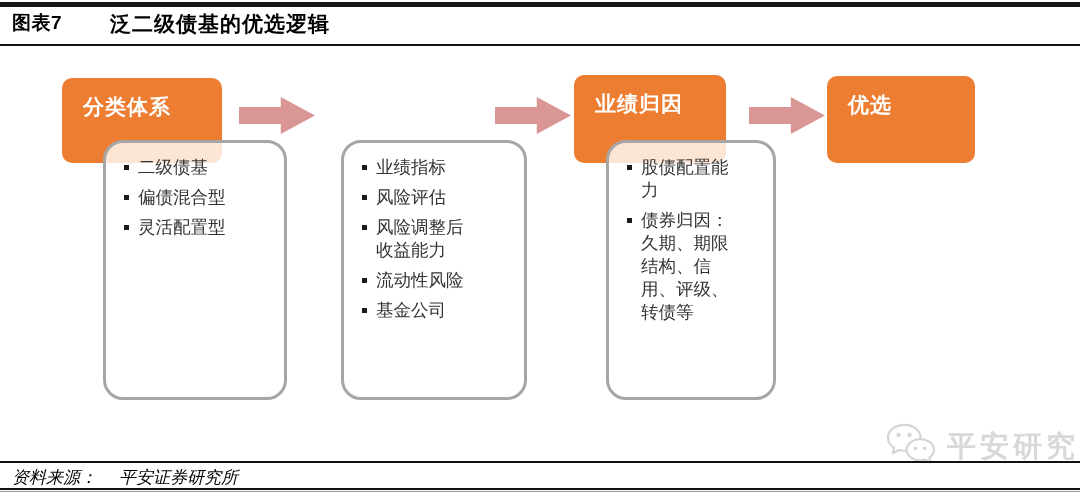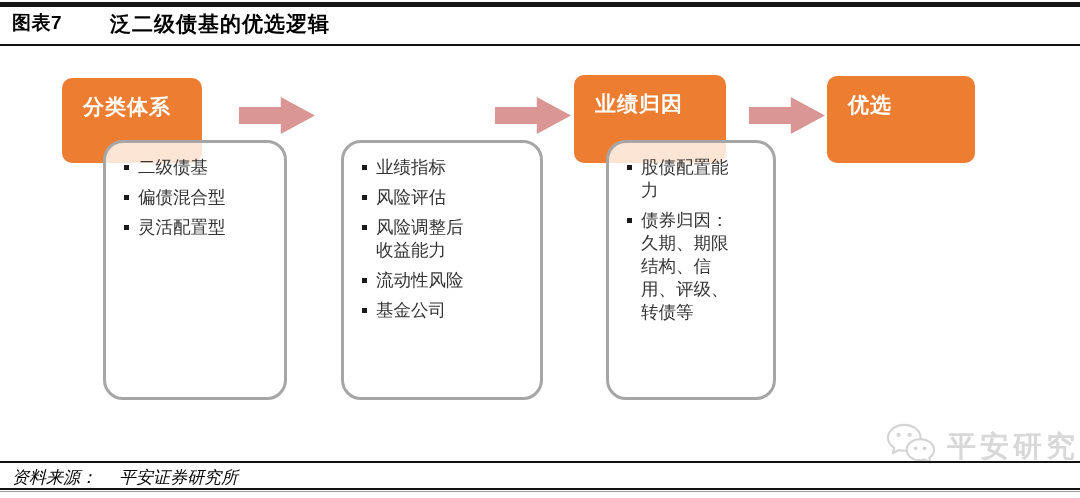--- a/index.html
+++ b/index.html
@@ -14,21 +14,21 @@
   .fig-label { font-size:19px; font-weight:bold; color:#000; letter-spacing:0.5px; }
   .fig-title { font-size:21px; font-weight:bold; color:#000; margin-left:48px; letter-spacing:1px; }
   .title-rule{ position:absolute; left:0; top:44px; width:1080px; height:2px; background:#111; }
 
   
   .stage-header {
     position:absolute; background:var(--stage-color,#ED7D31); border-radius:10px;
     color:#fff; font-size:21px; font-weight:bold; letter-spacing:1px;
     padding:15px 0 0 21px; box-sizing:border-box; z-index:1;
   }
-  .h0 { left:62px;  top:78px; width:140px; height:85px; }
+  .h0 { left:62px;  top:78px; width:160px; height:85px; }
   .h1 { left:317px; top:77px; width:148px; height:86px; }
   .h2 { left:574px; top:75px; width:152px; height:88px; }
   .h3 { left:827px; top:76px; width:148px; height:87px; }
 
   
   .arrow {
     position:absolute; top:97px; width:76px; height:37px; z-index:1;
     background:var(--arrow-color,#D99694);
     clip-path: polygon(0 27%, 55% 27%, 55% 0, 100% 50%, 55% 100%, 55% 73%, 0 73%);
   }
@@ -36,21 +36,21 @@
   .a1 { left:495px; }
   .a2 { left:749px; }
 
   
   .stage-box {
     position:absolute; top:140px; height:260px; box-sizing:border-box; z-index:2;
     background:rgba(255,255,255,0.8);
     border:3px solid var(--box-border,#A6A6A6); border-radius:20px;
   }
   .b0 { left:103px; width:184px; }
-  .b1 { left:341px; width:202px;font-family:Liberation Serif, serif; }
+  .b1 { left:341px; width:186px;font-family:Liberation Serif, serif; }
   .b2 { left:606px; width:170px; }
   .b3 { left:867px; width:150px; }
 
   .stage-box ul { list-style:none; margin:0; padding:13px 4px 0 14px; }
   .stage-box li {
     position:relative; padding-left:18px; width:101px;
     font-size:17.5px; line-height:23px; color:#333; margin-bottom:7px;
   }
   .stage-box li::before {
     content:""; position:absolute; left:4px; top:9px; width:5px; height:5px; background:#1a1a1a;

